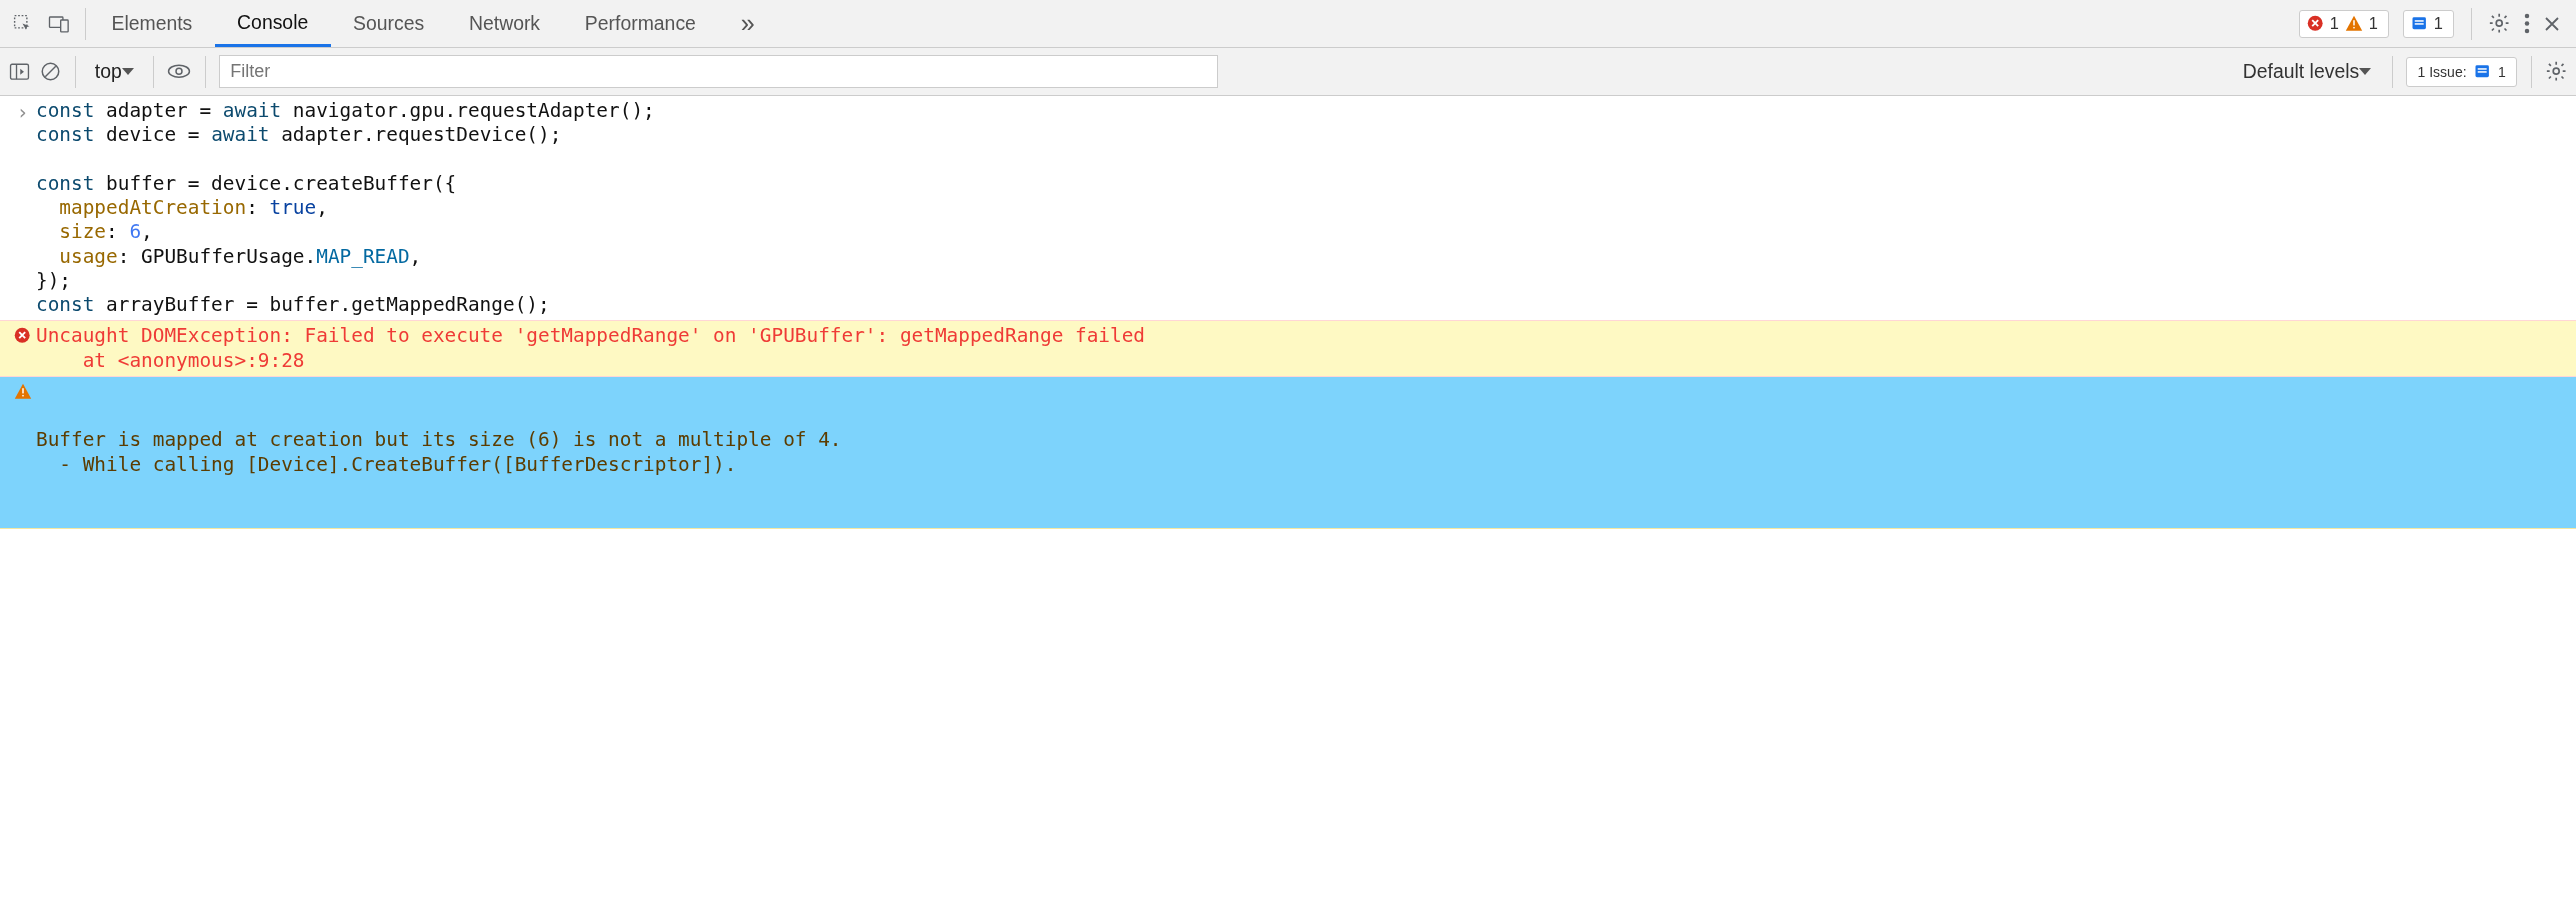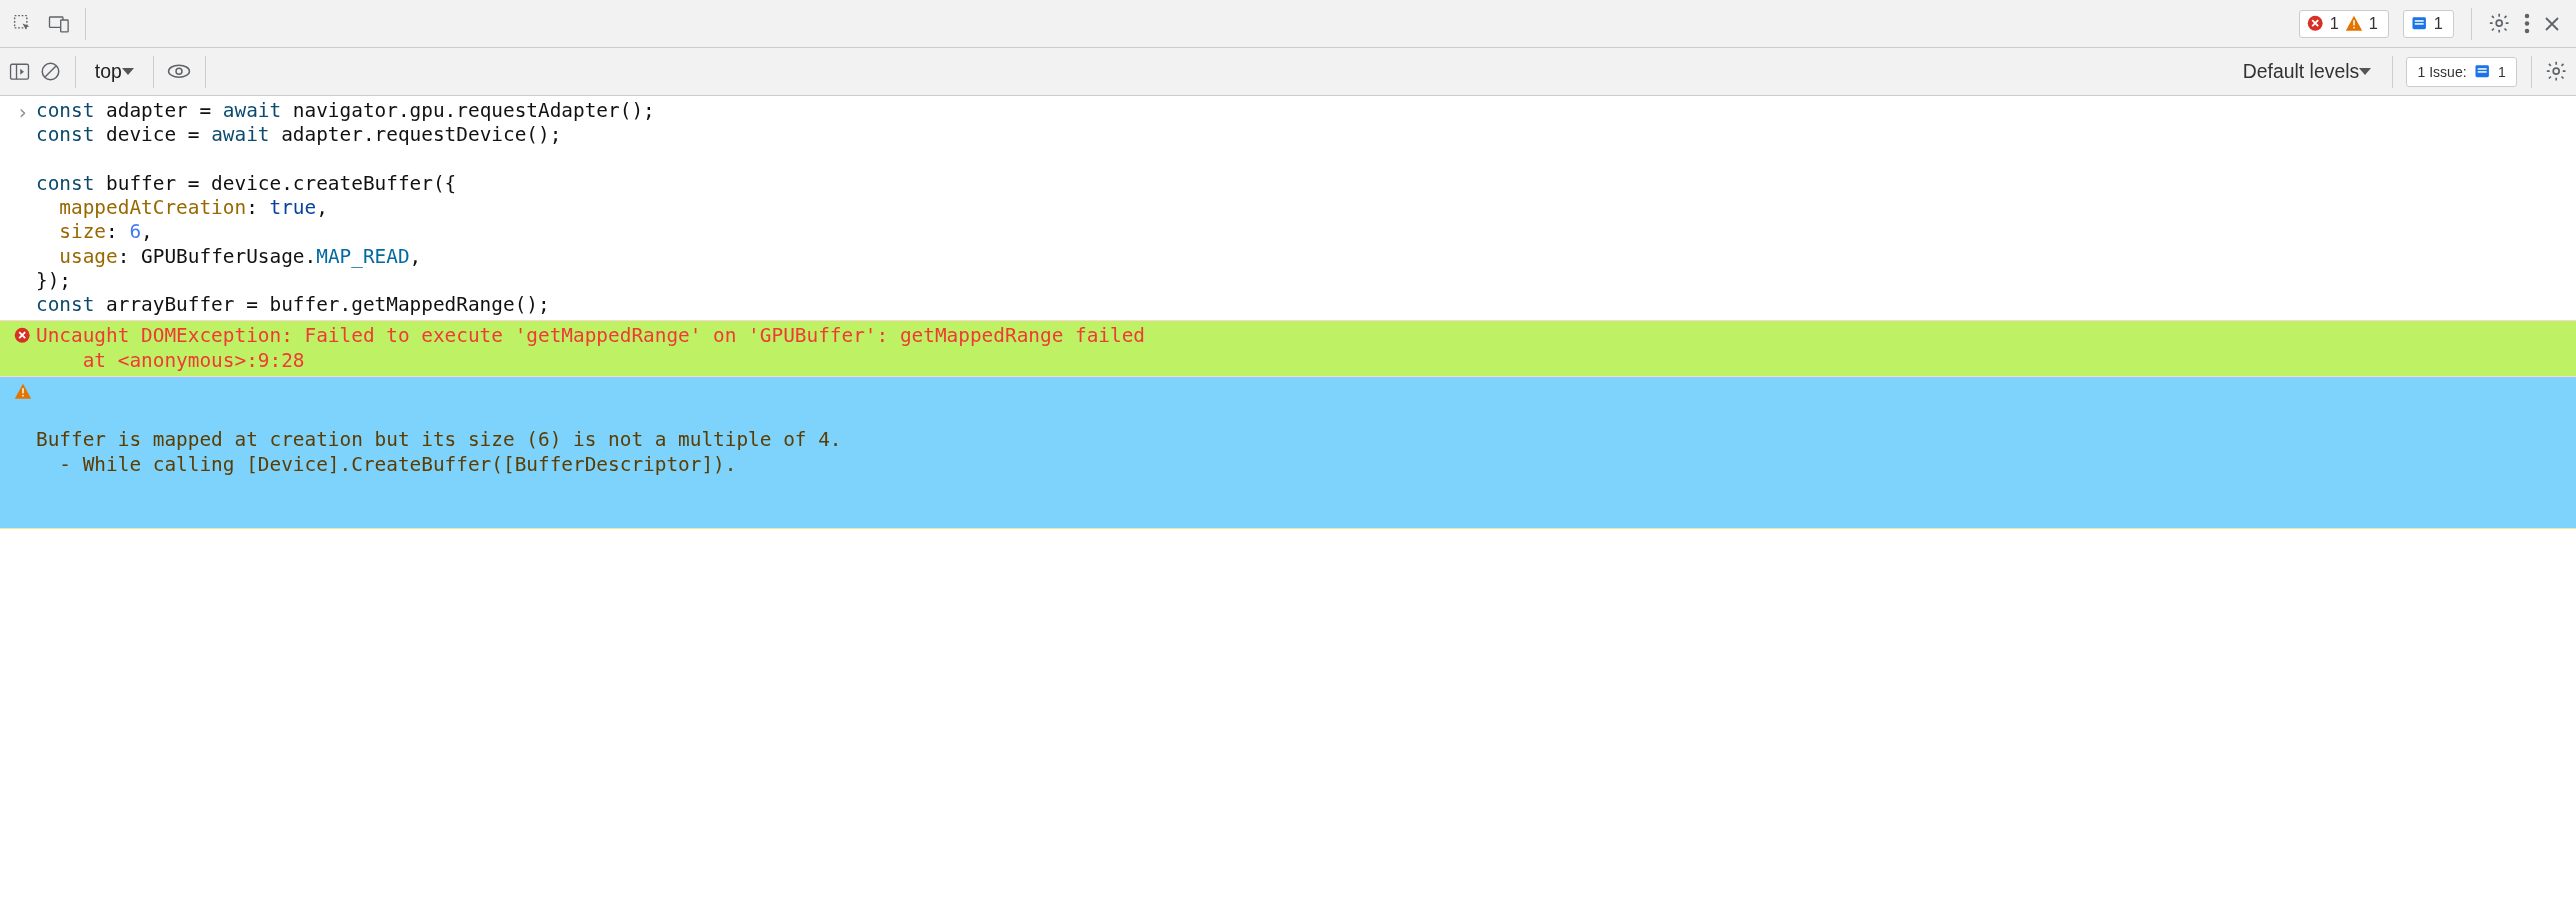--- a/index.html
+++ b/index.html
@@ -27,21 +27,21 @@
   .entry { display: flex; align-items: flex-start; padding: 3px 0 3px 9px; }
   .entry .gutter { width: 27px; flex: none; color: #919191; padding-top: 1.5px; text-align: center; }
   .entry .body { flex: 1; white-space: pre; padding-right: 10.4px; }
   .input-entry .body { color: #111; }
   .kw { color: #0c4a6e; }
   .orange { color: #986801; }
   .num { color: #4078f2; }
   .enum { color: #0369a1; }
   .true { color: #0842a0; }
 
-  .err-entry { background: #bef264; border-top: 0.7px solid #ffd6d6; border-bottom: 0.7px solid #ffd6d6; }
+  .err-entry { background: #fef9c3; border-top: 0.7px solid #ffd6d6; border-bottom: 0.7px solid #ffd6d6; }
   .err-entry .body { color: #ef3b36; }
   .warn-entry { background: #7dd3fc; border-bottom: 0.7px solid #f5e7a0; }
   .warn-entry .body { color: #5c3c00; }
   .source-link { float: right; color: #545454; text-decoration: underline; font-family: Menlo, Consolas, monospace; }
   .warn-entry .main { display: flex; }
   .warn-entry .msg { flex: 1; white-space: pre; }
 
   .chevron::before { content: "›"; color: #919191; }
   .tri-down { width: 0; height: 0; border-left: 6px solid transparent; border-right: 6px solid transparent; border-top: 7.5px solid #555; display: inline-block; }
 
@@ -59,20 +59,28 @@
         </svg>
     </span>
     <span class="icon iconbtn">
       <svg width="22.4" height="19.4" viewBox="0 0 30 26" fill="none" stroke="#5f6368" stroke-width="1.8">
           <rect x="2" y="4" width="18" height="14" rx="1"></rect>
           <rect x="17" y="8" width="10" height="16" rx="1" fill="#f2f2f2"></rect>
         </svg>
     </span>
   </div>
   <div class="vdiv"></div>
+  <div class="tabs">
+    <div class="tab">Elements</div>
+    <div class="tab active">Console</div>
+    <div class="tab">Sources</div>
+    <div class="tab">Network</div>
+    <div class="tab">Performance</div>
+    <div class="tab" style="font-size:25px;color:#555;">»</div>
+  </div>
   <div class="spacer"></div>
   <div class="right-tools">
     <div class="badge-group">
       <span class="icon">
         <svg width="16.4" height="16.4" viewBox="0 0 22 22">
             <circle cx="11" cy="11" r="10" fill="#d93025"></circle>
             <path d="M7 7 L15 15 M15 7 L7 15" stroke="#fff" stroke-width="2.5"></path>
           </svg>
       </span>
       <span class="count">1</span>
@@ -137,20 +145,21 @@
     <span class="tri-down"></span>
   </div>
   <div class="vdiv"></div>
   <span class="icon iconbtn">
     <svg width="24" height="16.4" viewBox="0 0 32 22" fill="none" stroke="#5f6368" stroke-width="2">
         <ellipse cx="16" cy="11" rx="14" ry="8"></ellipse>
         <circle cx="16" cy="11" r="4"></circle>
       </svg>
   </span>
   <div class="vdiv"></div>
+  <input class="filter-input" placeholder="Filter" style="">
   <div class="spacer"></div>
   <div class="levels-sel">
     <span>Default levels</span>
     <span class="tri-down"></span>
   </div>
   <div class="vdiv"></div>
   <div class="issues-box">
     <span>1 Issue:</span>
     <span class="icon">
       <svg width="16.4" height="16.4" viewBox="0 0 22 22">

